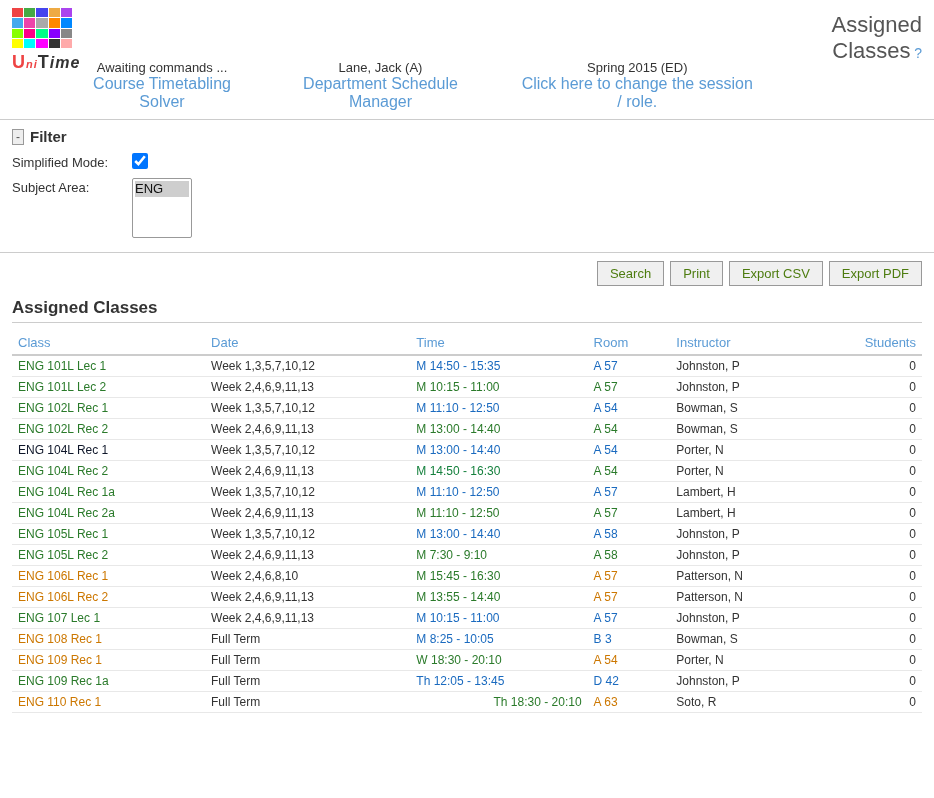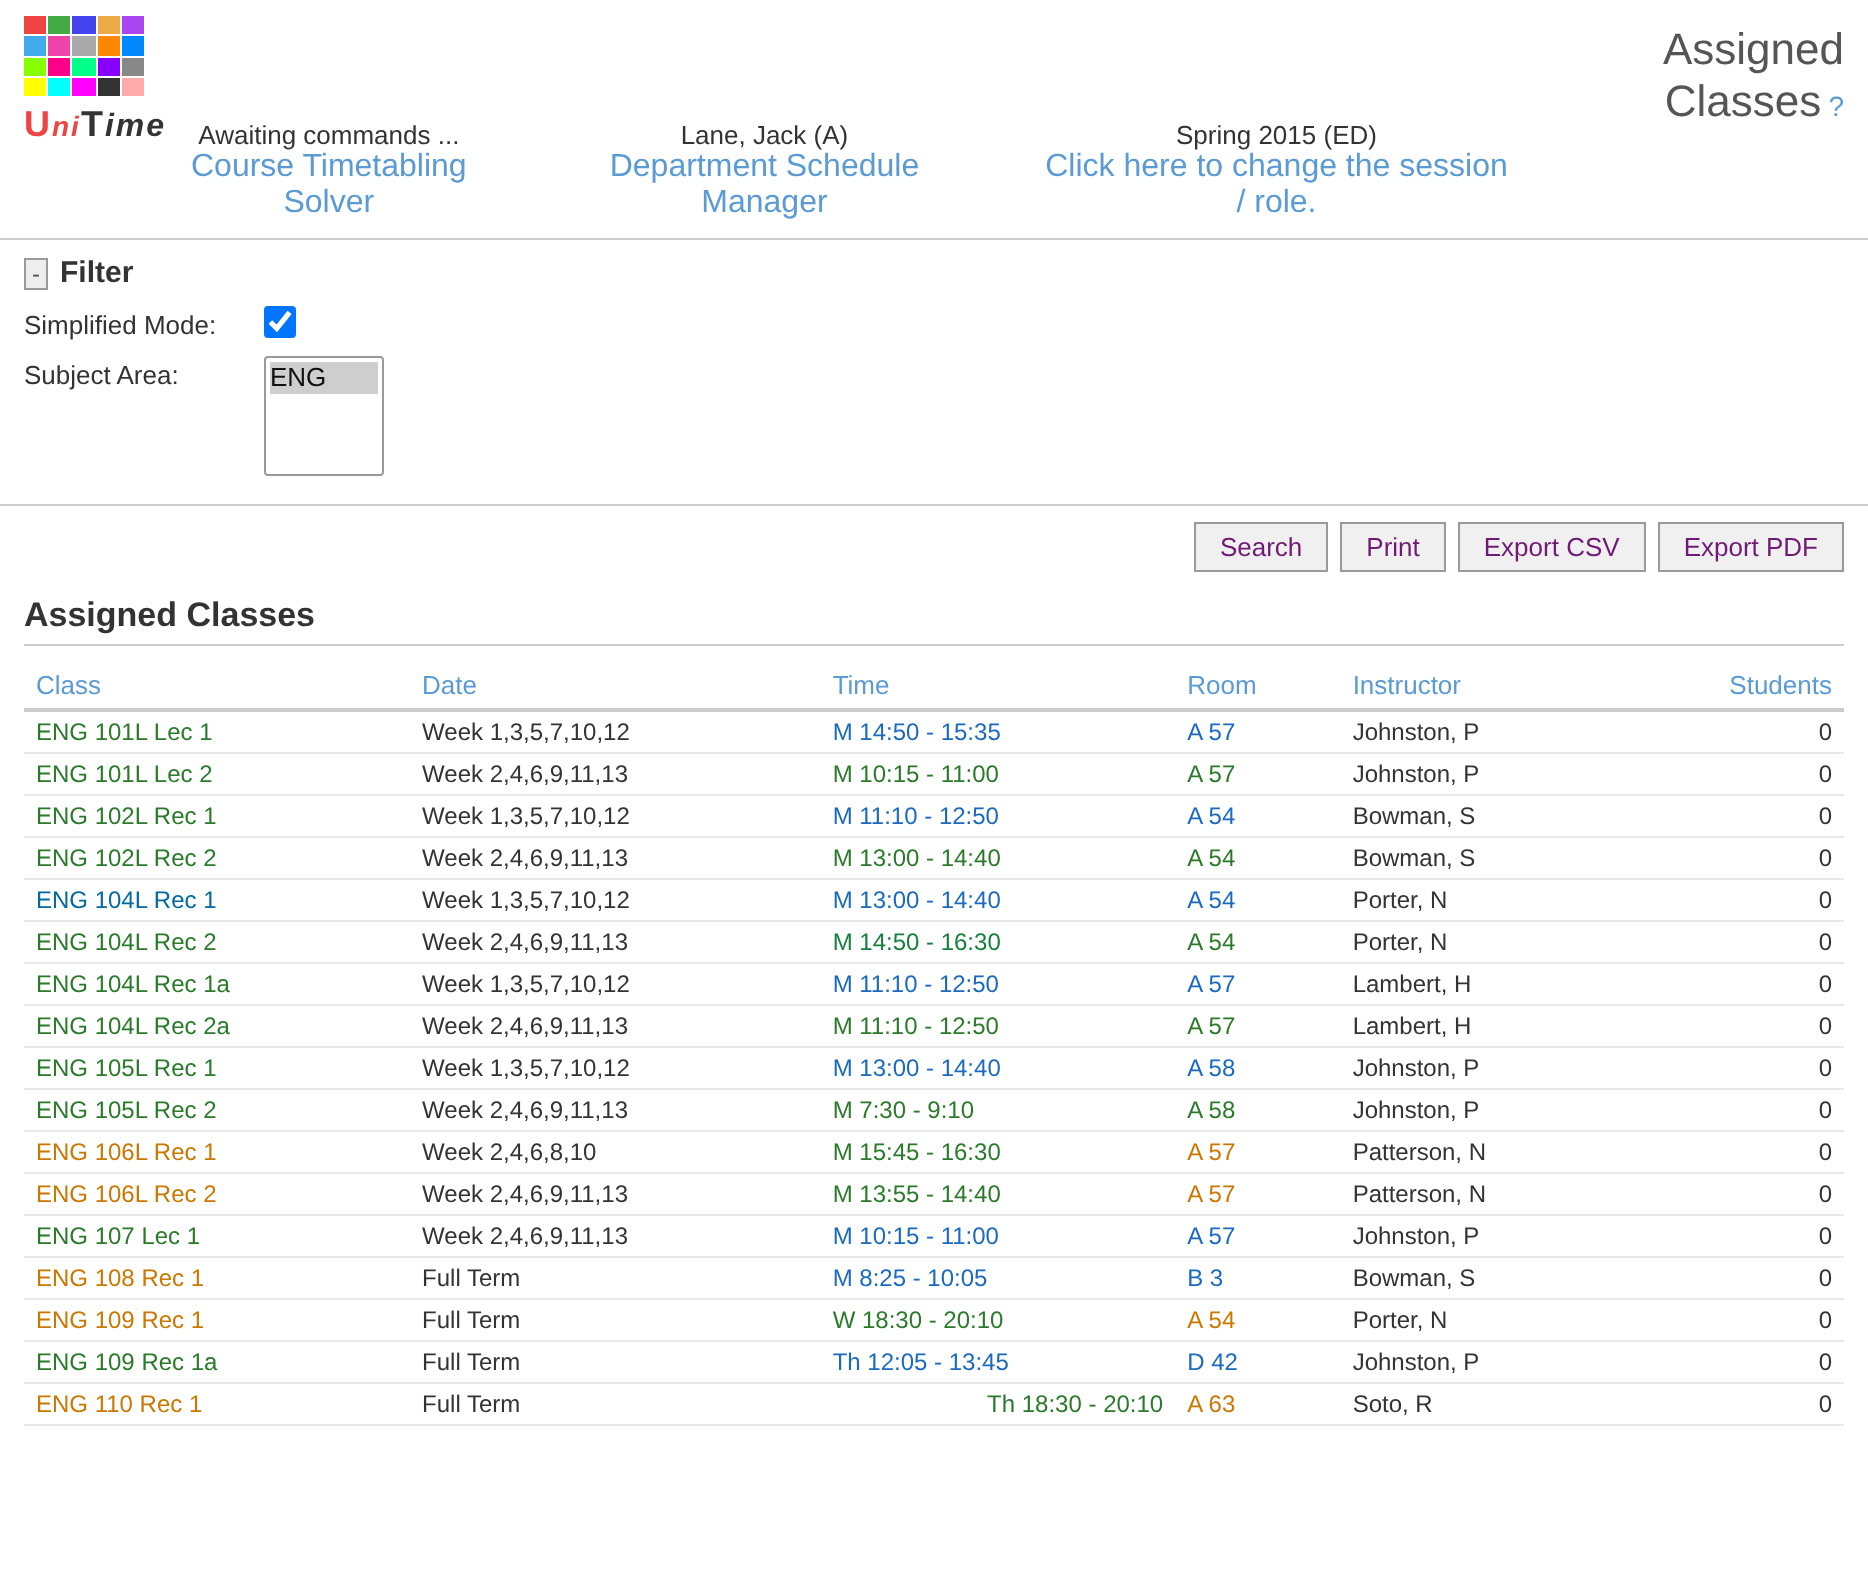--- a/index.html
+++ b/index.html
@@ -31,21 +31,21 @@
     .filter-row { display: flex; align-items: flex-start; margin-bottom: 6px; }
     .filter-label { width: 120px; padding-top: 2px; font-size: 13px; }
     .filter-value { }
 
     input[type="checkbox"] { width: 16px; height: 16px; }
 
     .subject-select { border: 1px solid #999; padding: 2px; min-width: 60px; height: 60px; font-size: 13px; background: #fff; }
 
     
     .actions { display: flex; justify-content: flex-end; gap: 6px; padding: 8px 12px; }
-    .btn { border: 1px solid #999; background: #f0f0f0; padding: 4px 12px; cursor: pointer; font-size: 13px; color: #701a75; }
+    .btn { border: 1px solid #999; background: #f0f0f0; padding: 4px 12px; cursor: pointer; font-size: 13px; color: #4d7c0f; }
 
     
     .table-section { padding: 4px 12px; }
     .section-title { font-size: 17px; font-weight: bold; color: #333; margin-bottom: 8px; border-bottom: 1px solid #ccc; padding-bottom: 4px; }
 
     table { width: 100%; border-collapse: collapse; }
     thead tr { border-bottom: 2px solid #ccc; }
     th { text-align: left; padding: 4px 6px; font-size: 13px; color: #5b9bd5; font-weight: normal; border-bottom: 1px solid #ccc; }
     th.right { text-align: right; }
     td { padding: 3px 6px; font-size: 12px; border-bottom: 1px solid #e8e8e8; }
@@ -72,21 +72,21 @@
         <div class="tile" style="background: rgb(0, 255, 136);"></div>
         <div class="tile" style="background: rgb(136, 0, 255);"></div>
         <div class="tile" style="background: rgb(136, 136, 136);"></div>
         <div class="tile" style="background: rgb(255, 255, 0);"></div>
         <div class="tile" style="background: rgb(0, 255, 255);"></div>
         <div class="tile" style="background: rgb(255, 0, 255);"></div>
         <div class="tile" style="background: rgb(51, 51, 51);"></div>
         <div class="tile" style="background: rgb(255, 170, 170);"></div>
       </div>
     <div class="logo-text">
-      <span class="uni">U<span style="font-size:14px;font-style:italic">ni</span></span><span style="color:#333">T<span style="font-size:16px;font-style:italic">ime</span></span>
+      <span class="uni">U<span style="font-size:11px;font-style:italic">ni</span></span><span style="color:#333">T<span style="font-size:16px;font-style:italic">ime</span></span>
     </div>
   </div>
 
   <div class="header-center">
     <div class="header-item">
       <div class="main-text">Awaiting commands ...</div>
       <div class="sub-text">Course Timetabling Solver</div>
     </div>
     <div class="header-item">
       <div class="main-text">Lane, Jack (A)</div>
@@ -174,21 +174,21 @@
   </tr>
         <tr>
     <td style="color:#2a7a2a; cursor:pointer;">ENG 102L Rec 2</td>
     <td>Week 2,4,6,9,11,13</td>
     <td style="color:#2a7a2a;">M 13:00 - 14:40</td>
     <td style="color:#2a7a2a;">A 54</td>
     <td>Bowman, S</td>
     <td class="right">0</td>
   </tr>
         <tr>
-    <td style="color:#0369a1; cursor:pointer;">ENG 104L Rec 1</td>
+    <td style="color:#0f172a; cursor:pointer;">ENG 104L Rec 1</td>
     <td>Week 1,3,5,7,10,12</td>
     <td style="color:#1a6abf;">M 13:00 - 14:40</td>
     <td style="color:#1a6abf;">A 54</td>
     <td>Porter, N</td>
     <td class="right">0</td>
   </tr>
         <tr>
     <td style="color:#2a7a2a; cursor:pointer;">ENG 104L Rec 2</td>
     <td>Week 2,4,6,9,11,13</td>
     <td style="color:#15803d;margin-left:24px;">M 14:50 - 16:30</td>

